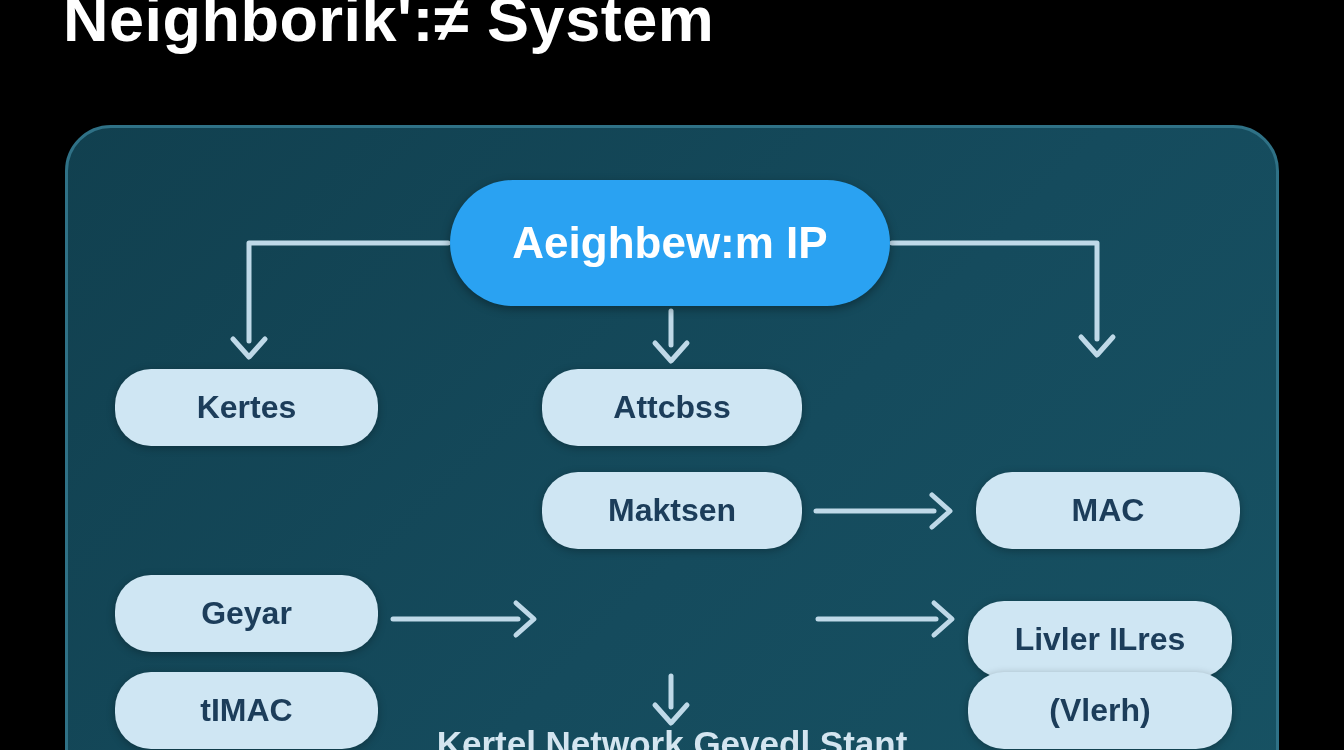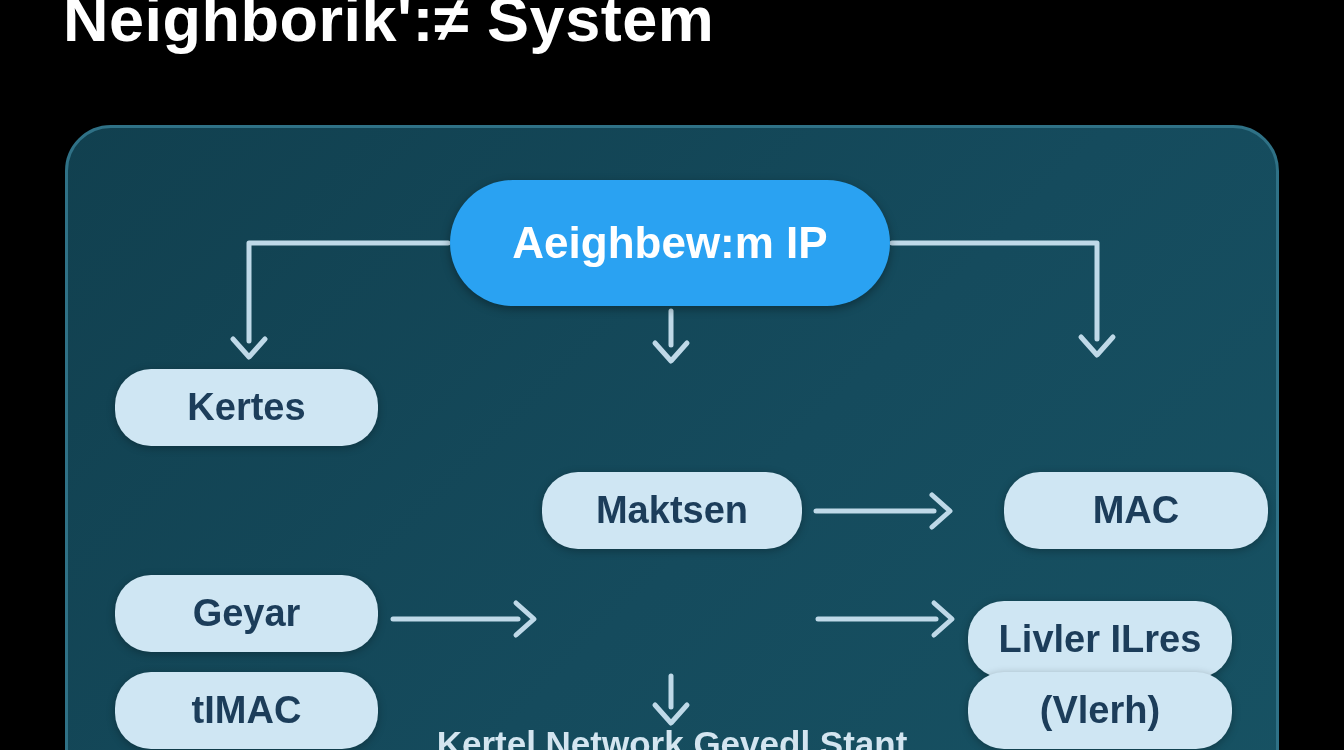--- a/index.html
+++ b/index.html
@@ -53,21 +53,21 @@
     z-index: 2;
     pointer-events: none;
   }
   .node {
     position: absolute;
     display: flex;
     align-items: center;
     justify-content: center;
     background: #cfe6f3;
     color: #1c3d5a;
-    font-size: 38px;
+    font-size: 32px;
     font-weight: 700;
     border-radius: 36px;
     box-shadow: 0 2px 8px rgba(0,0,0,0.28);
     z-index: 3;
     white-space: nowrap;
   }
   .node.root {
     background: #2aa2f2;
     color: #ffffff;
     font-size: 44px;
@@ -133,21 +133,22 @@
       <polyline points="655,705 671,723 687,705"></polyline>
     </g>
   </svg>
 
   <div class="node root" style="left:450px; top:180px; width:440px; height:126px;">Aeighbew:m IP</div>
 
   <div class="node" style="left:115px; top:369px; width:263px; height:77px;">Kertes</div>
   <div class="node" style="left:115px; top:575px; width:263px; height:77px;">Geyar</div>
   <div class="node" style="left:115px; top:672px; width:263px; height:77px;text-align:right;">tIMAC</div>
 
+  <div class="node" style="left:542px; top:369px; width:260px; height:77px;">Attcbss</div>
   <div class="node" style="left:542px; top:472px; width:260px; height:77px;">Maktsen</div>
 
-  <div class="node" style="left:1004px; top:472px; width:264px; height:77px;">MAC</div>
+  <div class="node" style="left:976px; top:472px; width:264px; height:77px;">MAC</div>
   <div class="node" style="left:968px; top:572px; width:264px; height:77px;margin-top:29px;">Livler ILres</div>
   <div class="node" style="left:968px; top:672px; width:264px; height:77px;">(Vlerh)</div>
 
   <div class="footer-label">Kertel Network Gevedl Stant</div>
 
 </div>
 
 </body></html>

